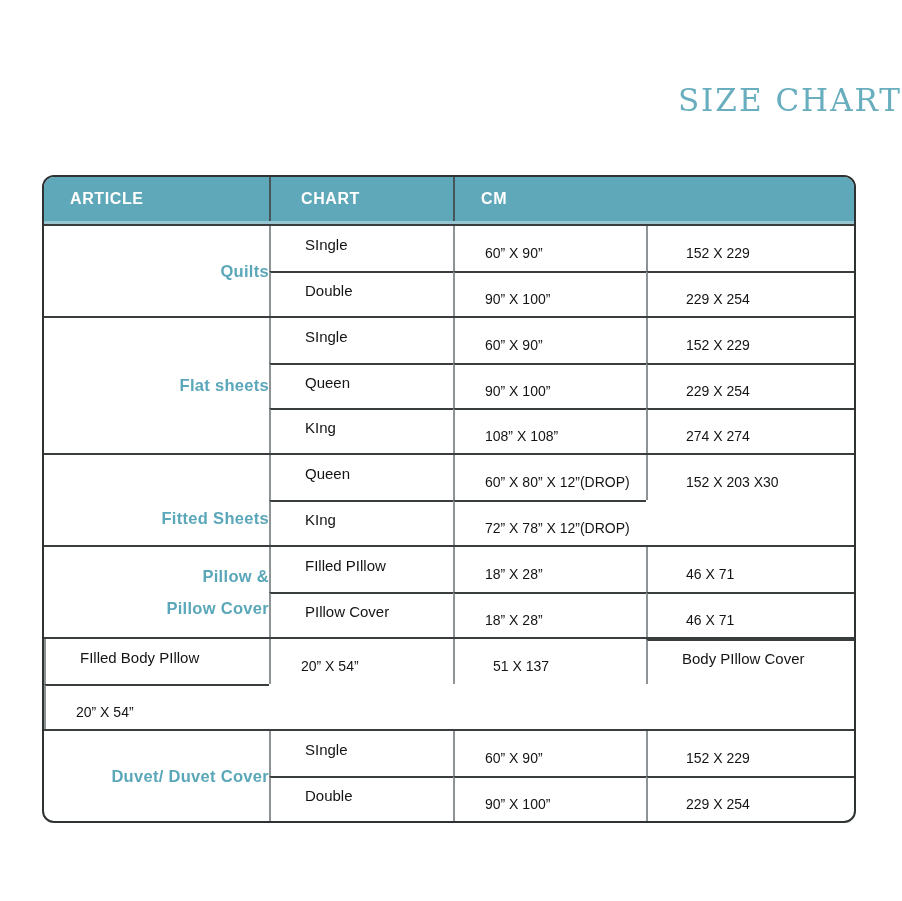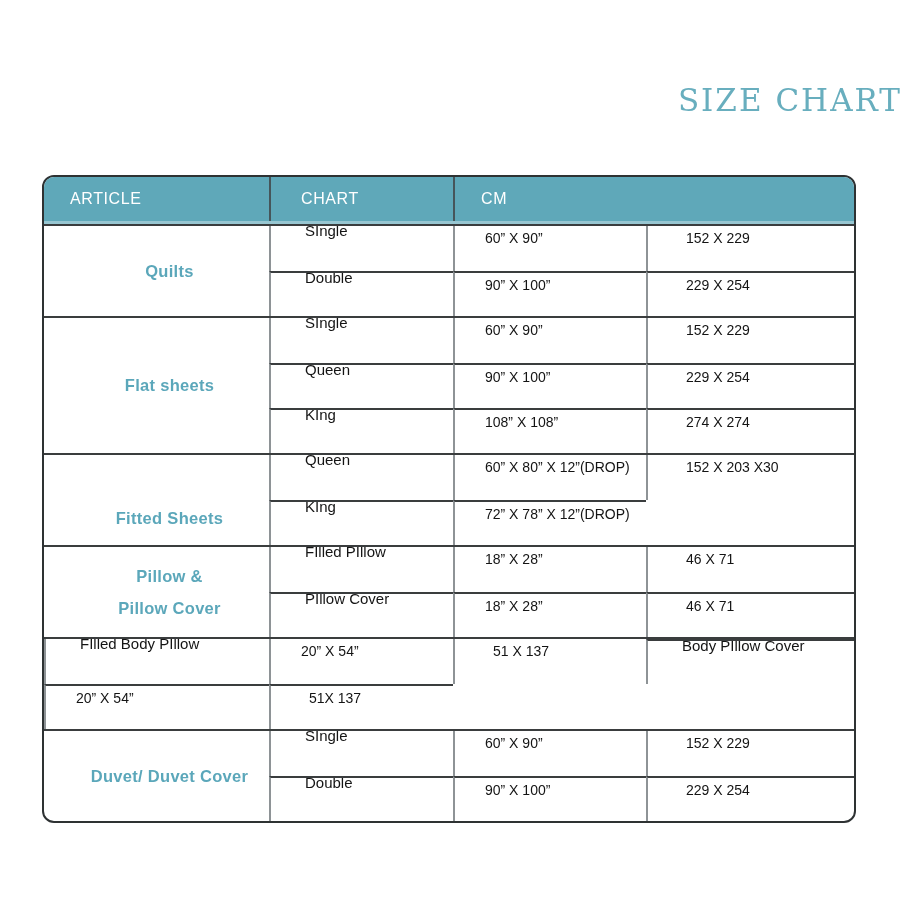--- a/index.html
+++ b/index.html
@@ -33,41 +33,41 @@
     display: grid;
     grid-template-columns: 225px 184px 193px 208px;
     height: 47px;
     background: var(--teal, #5fa8b9);
     border-bottom: 3px solid var(--teal-light, #97c6d1);
   }
   .header-cell {
     display: flex;
     align-items: center;
     color: var(--header-text, #ffffff);
-    font-weight: normal;
+    font-weight: bold;
     font-size: 16px;
     letter-spacing: 0.6px;
   }
   .header-cell + .header-cell { border-left: 2px solid #46555a; }
   .hc-article { padding-left: 26px; }
   .hc-size    { padding-left: 32px; }
   .hc-inches  { padding-left: 30px; }
   .hc-cm      { padding-left: 26px; }
 
   .table-body { border-top: 2px solid var(--line-dark, #3a3d3e); }
   .section {
     display: grid;
     grid-template-columns: 225px 184px 193px 208px;
   }
   .section + .section { border-top: 2px solid var(--line-dark, #3a3d3e); }
-  .cell { display: flex; overflow: hidden; }
+  .cell { display: flex; align-items: center; overflow: hidden; }
   .article-cell {
     grid-column: 1;
     flex-direction: column;
-    align-items: center;
+    align-items: flex-end;
     justify-content: center;
     gap: 15px;
     padding-left: 26px;
   }
   .article-line {
     color: var(--teal-text, #5ba7ba);
     font-weight: bold;
     font-size: 16.5px;
     letter-spacing: 0.3px;
     line-height: 1;
@@ -222,23 +222,20 @@
   <div class="cell cm-cell">
           <span>51 X 137</span>
         </div>
 
   <div class="cell size-cell row-divide">
           <span>Body PIllow Cover</span>
         </div>
   <div class="cell inches-cell row-divide">
           <span>20” X 54”</span>
         </div>
-  <div class="cell cm-cell row-divide">
-          <span>51X 137</span>
-        </div>
 </div>
       <div class="section" style="grid-template-rows: repeat(2, 45px);">
     <div class="cell article-cell" style="grid-row: 1 / span 2;">
           <div class="article-line">Duvet/ Duvet Cover</div>
         </div>
 
   <div class="cell size-cell">
           <span>SIngle</span>
         </div>
   <div class="cell inches-cell">

